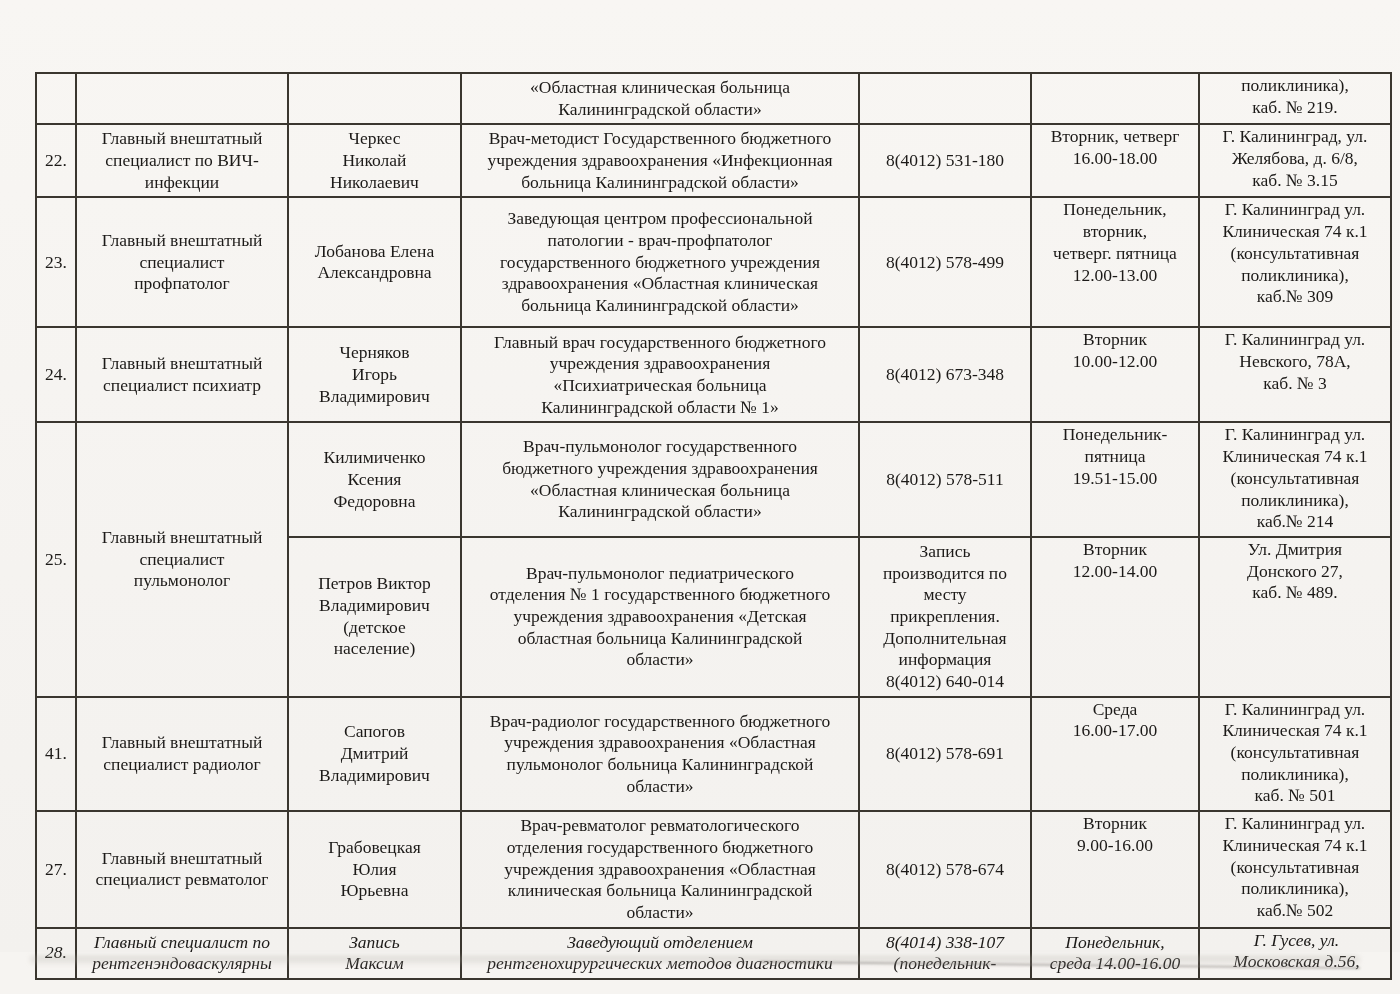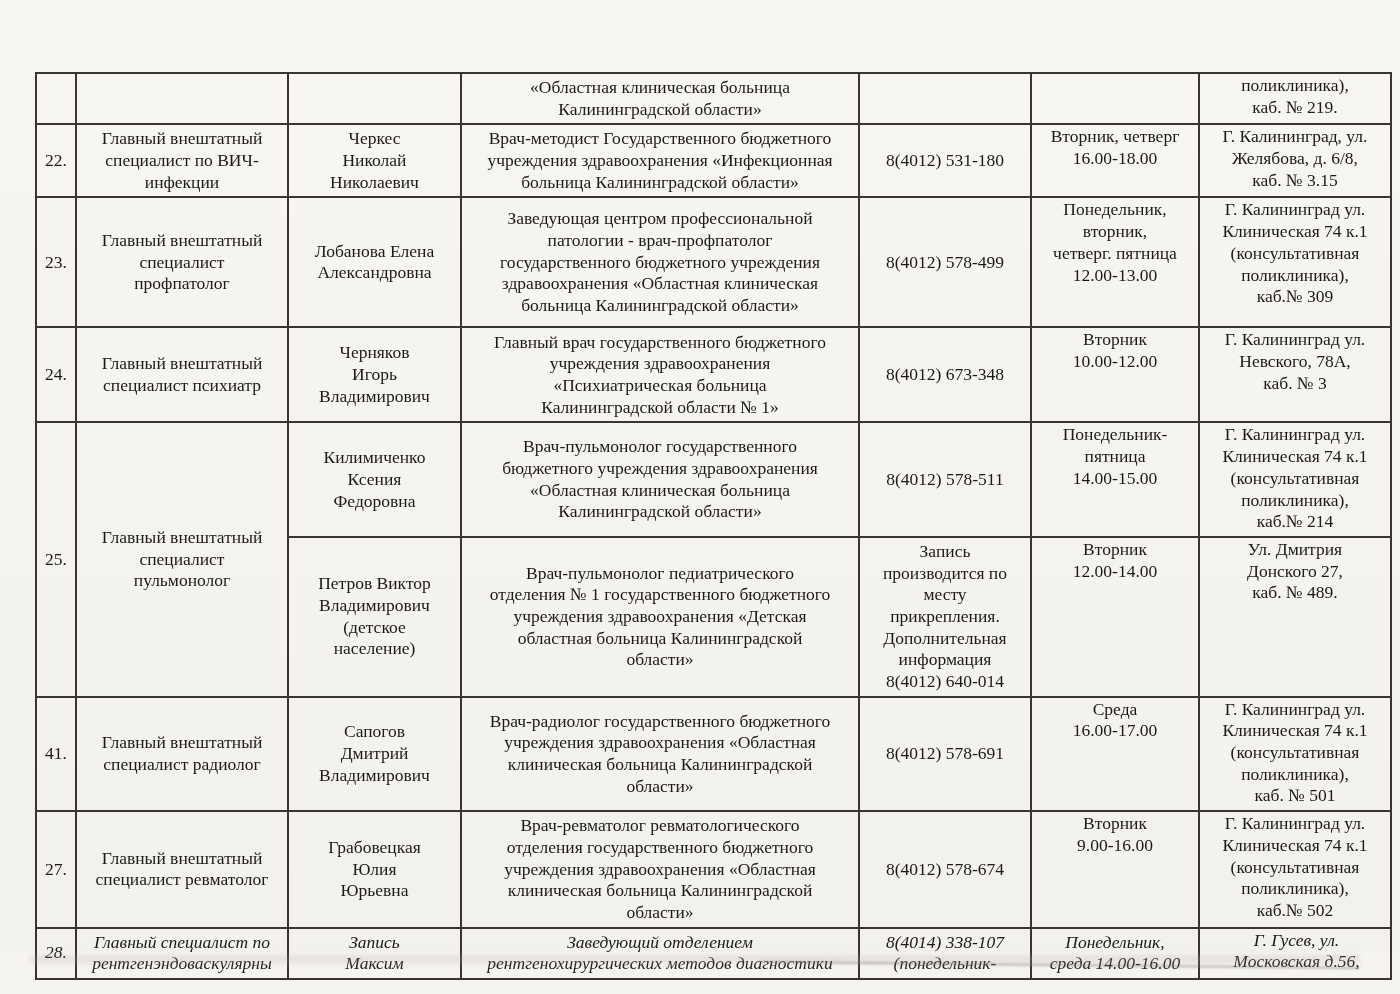--- a/index.html
+++ b/index.html
@@ -179,21 +179,21 @@
         <td>Килимиченко
 Ксения
 Федоровна</td>
         <td>Врач-пульмонолог государственного
 бюджетного учреждения здравоохранения
 «Областная клиническая больница
 Калининградской области»</td>
         <td>8(4012) 578-511</td>
         <td class="v-top">Понедельник-
 пятница
-14.00-15.00</td>
+19.51-15.00</td>
         <td class="v-top">Г. Калининград ул.
 Клиническая 74 к.1
 (консультативная
 поликлиника),
 каб.№ 214</td>
       </tr>
 
       <tr class="rh25b">
         <td>Петров Виктор
 Владимирович
@@ -220,21 +220,21 @@
 
       <tr class="rh26">
         <td>41.</td>
         <td>Главный внештатный
 специалист радиолог</td>
         <td>Сапогов
 Дмитрий
 Владимирович</td>
         <td>Врач-радиолог государственного бюджетного
 учреждения здравоохранения «Областная
-клиническая больница Калининградской
+пульмонолог больница Калининградской
 области»</td>
         <td>8(4012) 578-691</td>
         <td class="v-top">Среда
 16.00-17.00</td>
         <td class="v-top">Г. Калининград ул.
 Клиническая 74 к.1
 (консультативная
 поликлиника),
 каб. № 501</td>
       </tr>

